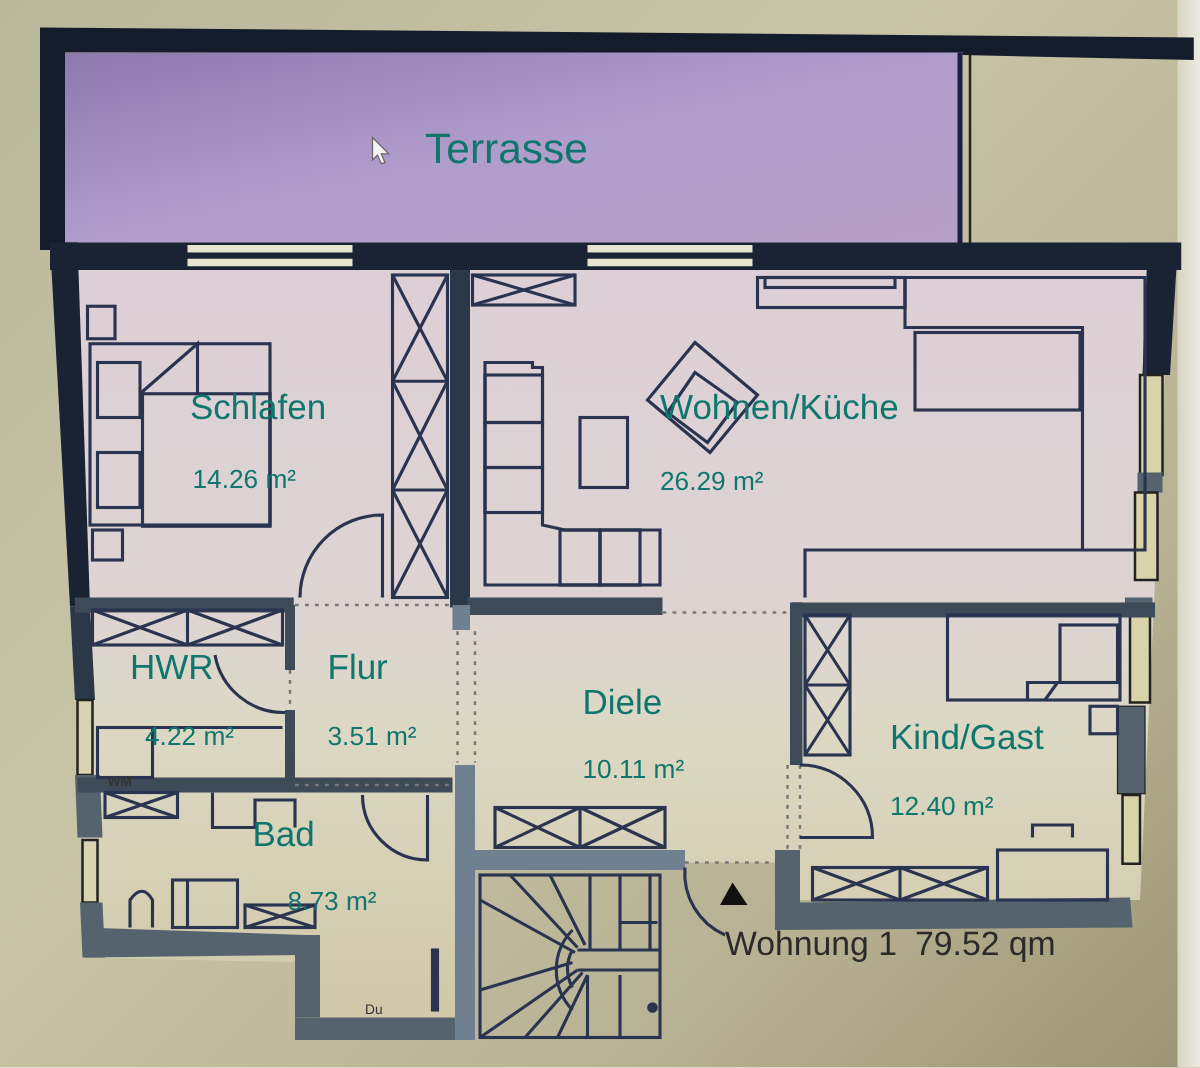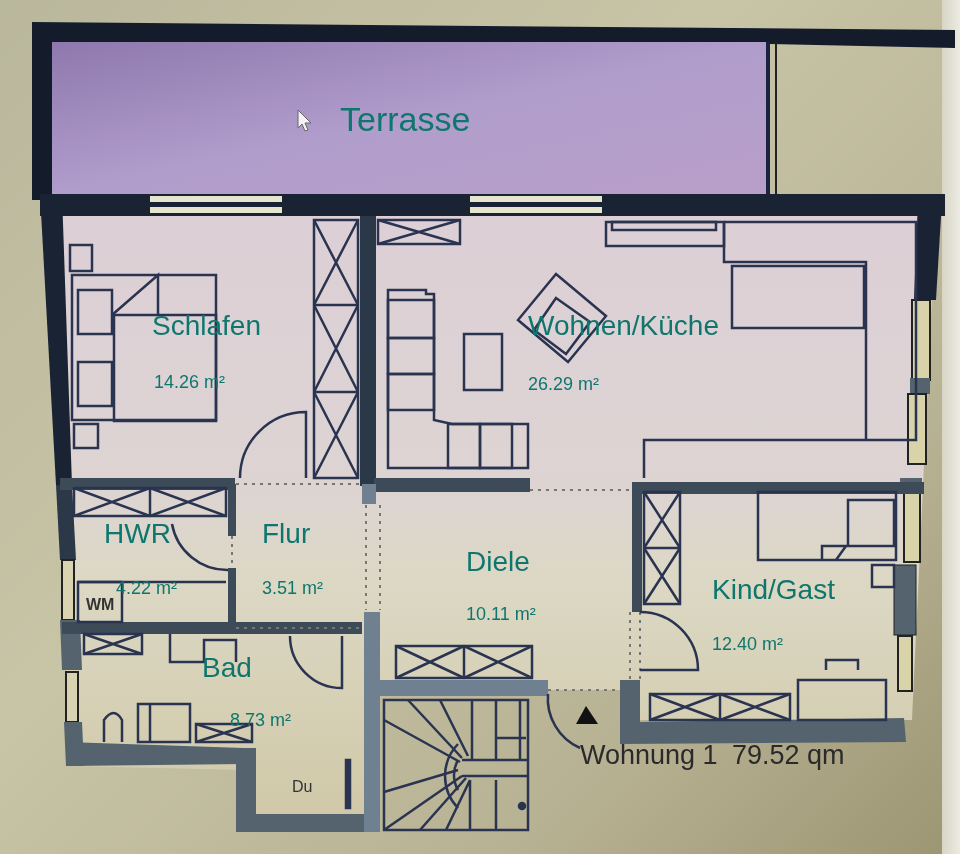--- a/index.html
+++ b/index.html
@@ -12,22 +12,22 @@
   .screen-edge {
     position:absolute; right:0; top:0; width:18px; height:854px;
     background: linear-gradient(90deg, #d8d5c4, #ecebe3);
   }
   svg.plan { position:absolute; left:0; top:0; }
   .label {
     position:absolute; color:#0f766e; white-space:nowrap;
     font-family: "Liberation Sans", sans-serif;
   }
   .room-name { font-size:28px; }
-  .room-area { font-size:18px; }
-  .small { font-size:16px; font-weight:bold; color:#333; }
+  .room-area { font-size:21px; }
+  .small { font-size:11px; font-weight:bold; color:#333;margin-top:24px; }
   .terrace-label { font-size:34px; }
   .footer { font-size:27px; color:#2a2a2a; }
   .cursor { position:absolute; left:296px; top:108px; }
 </style>
 </head>
 <body>
 
 <div class="screen-edge"></div>
 
 <svg class="plan" width="960" height="854" viewBox="0 0 960 854">

